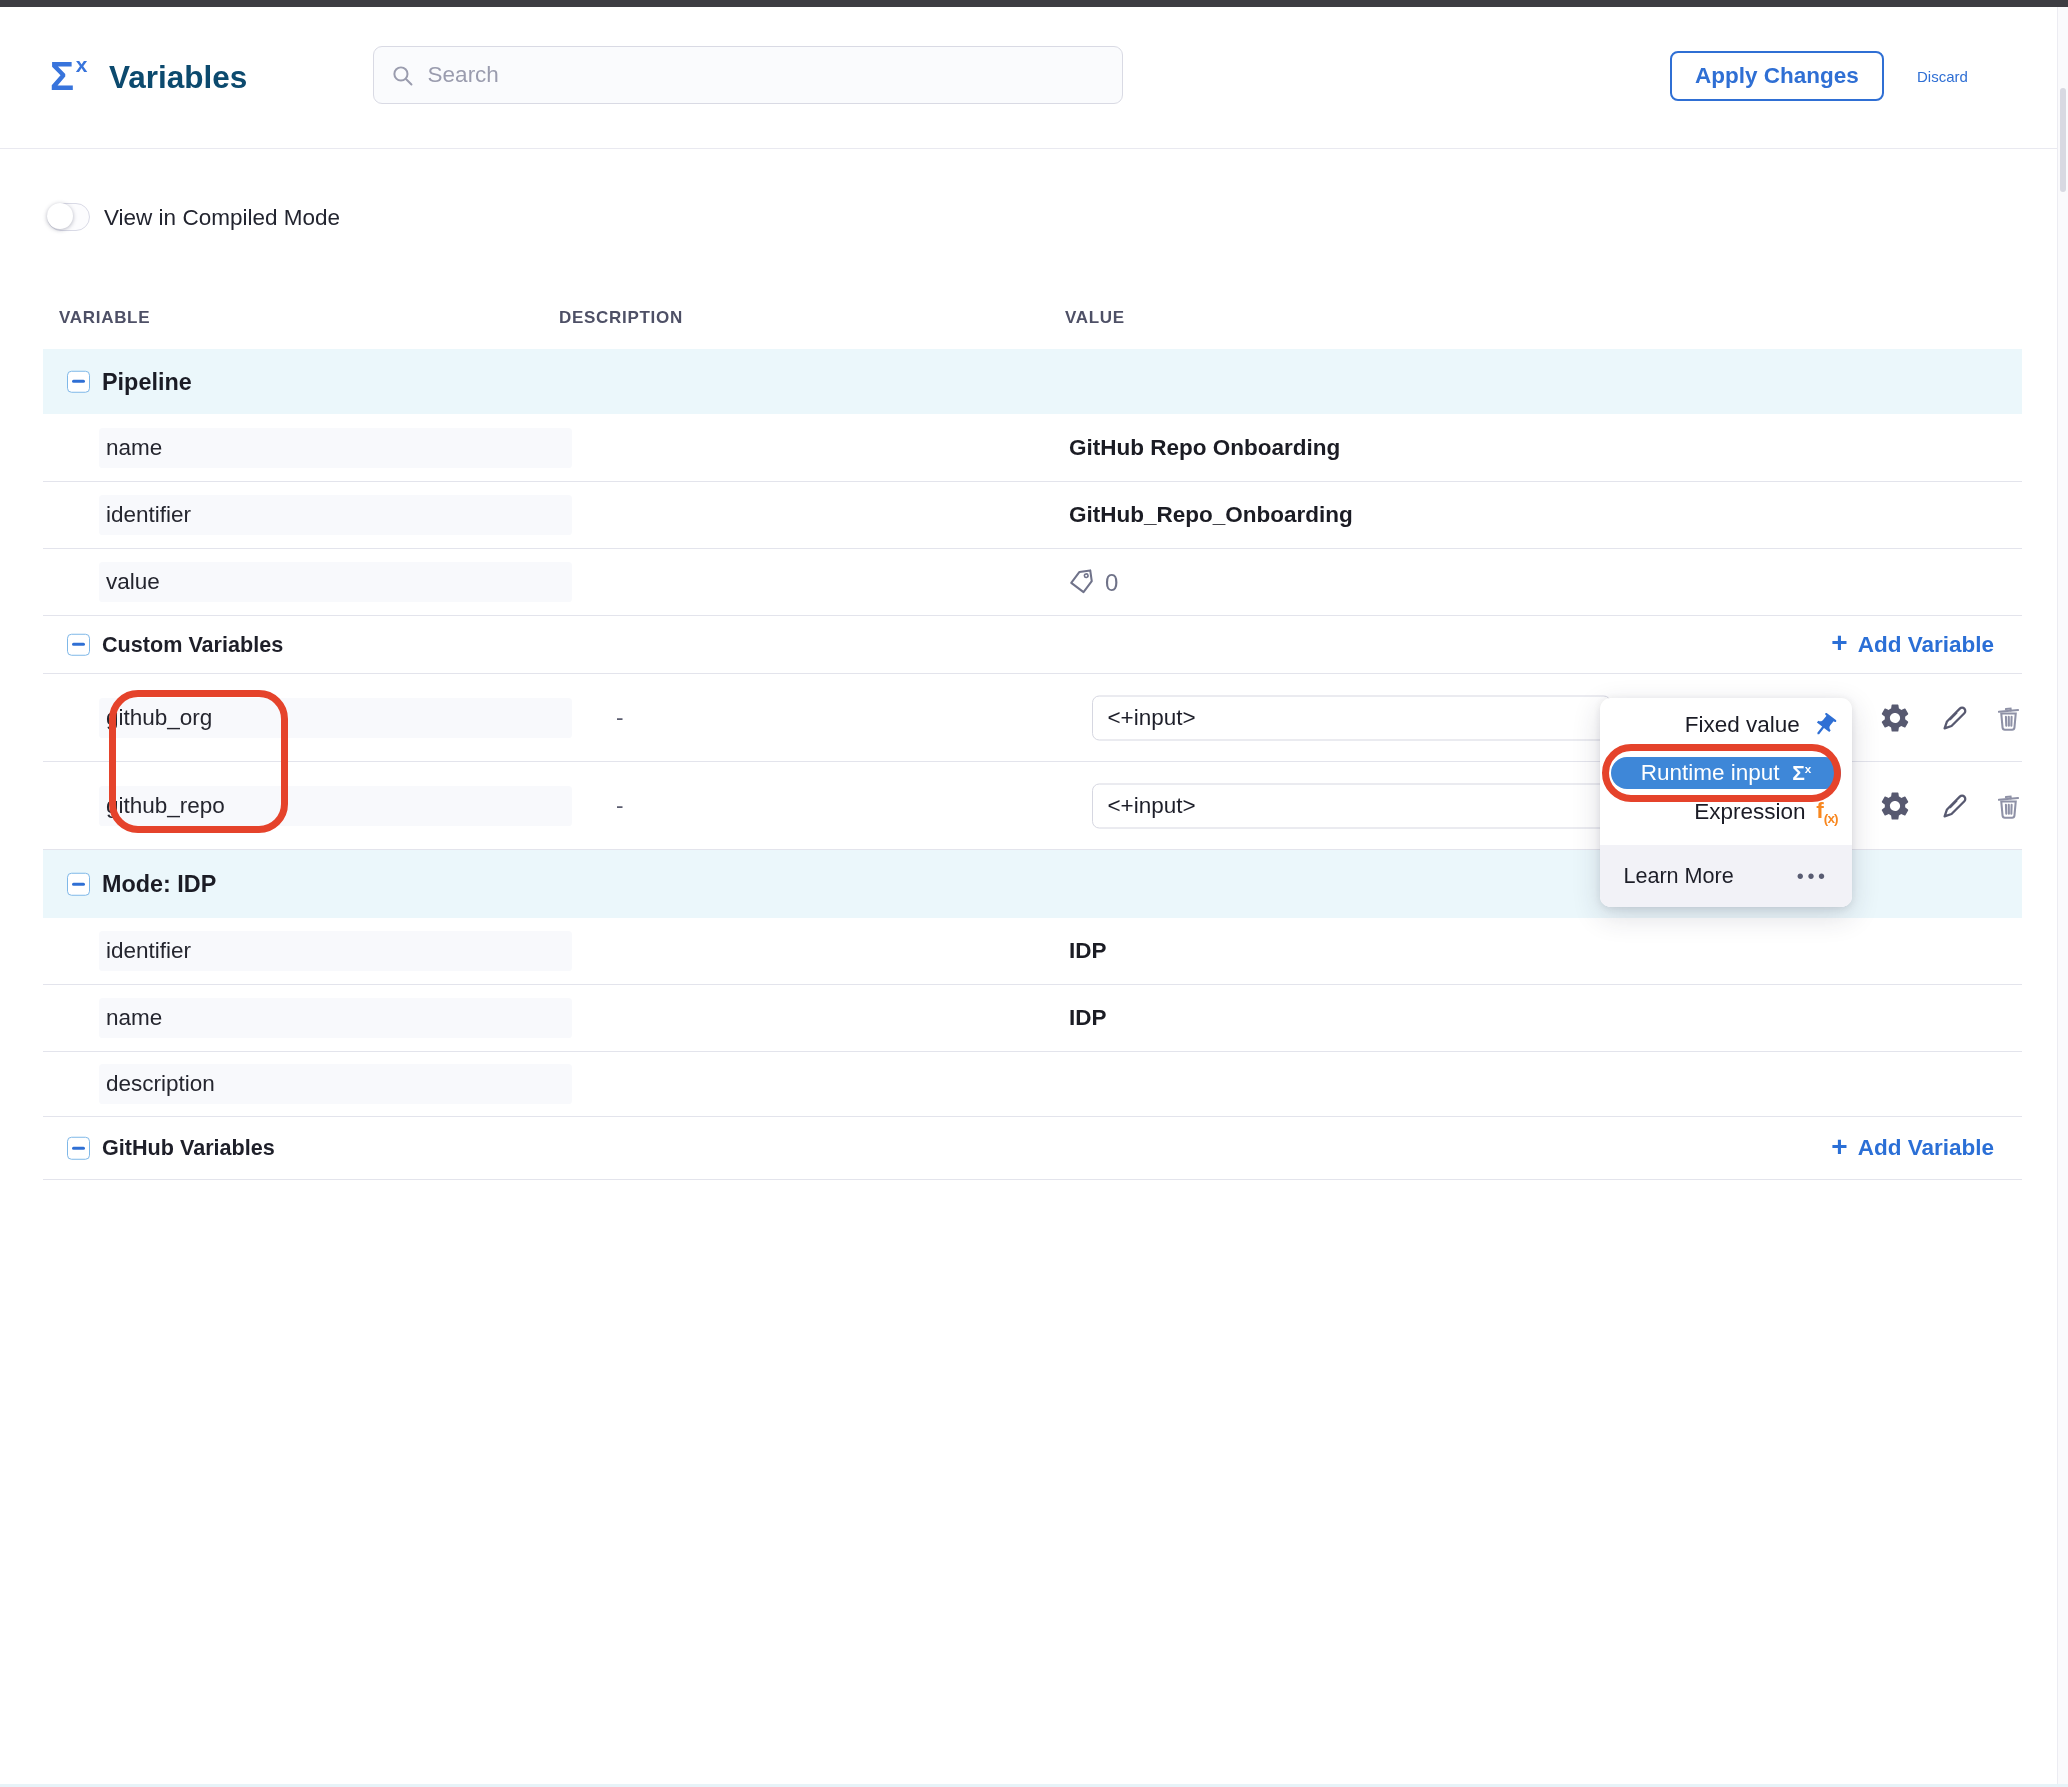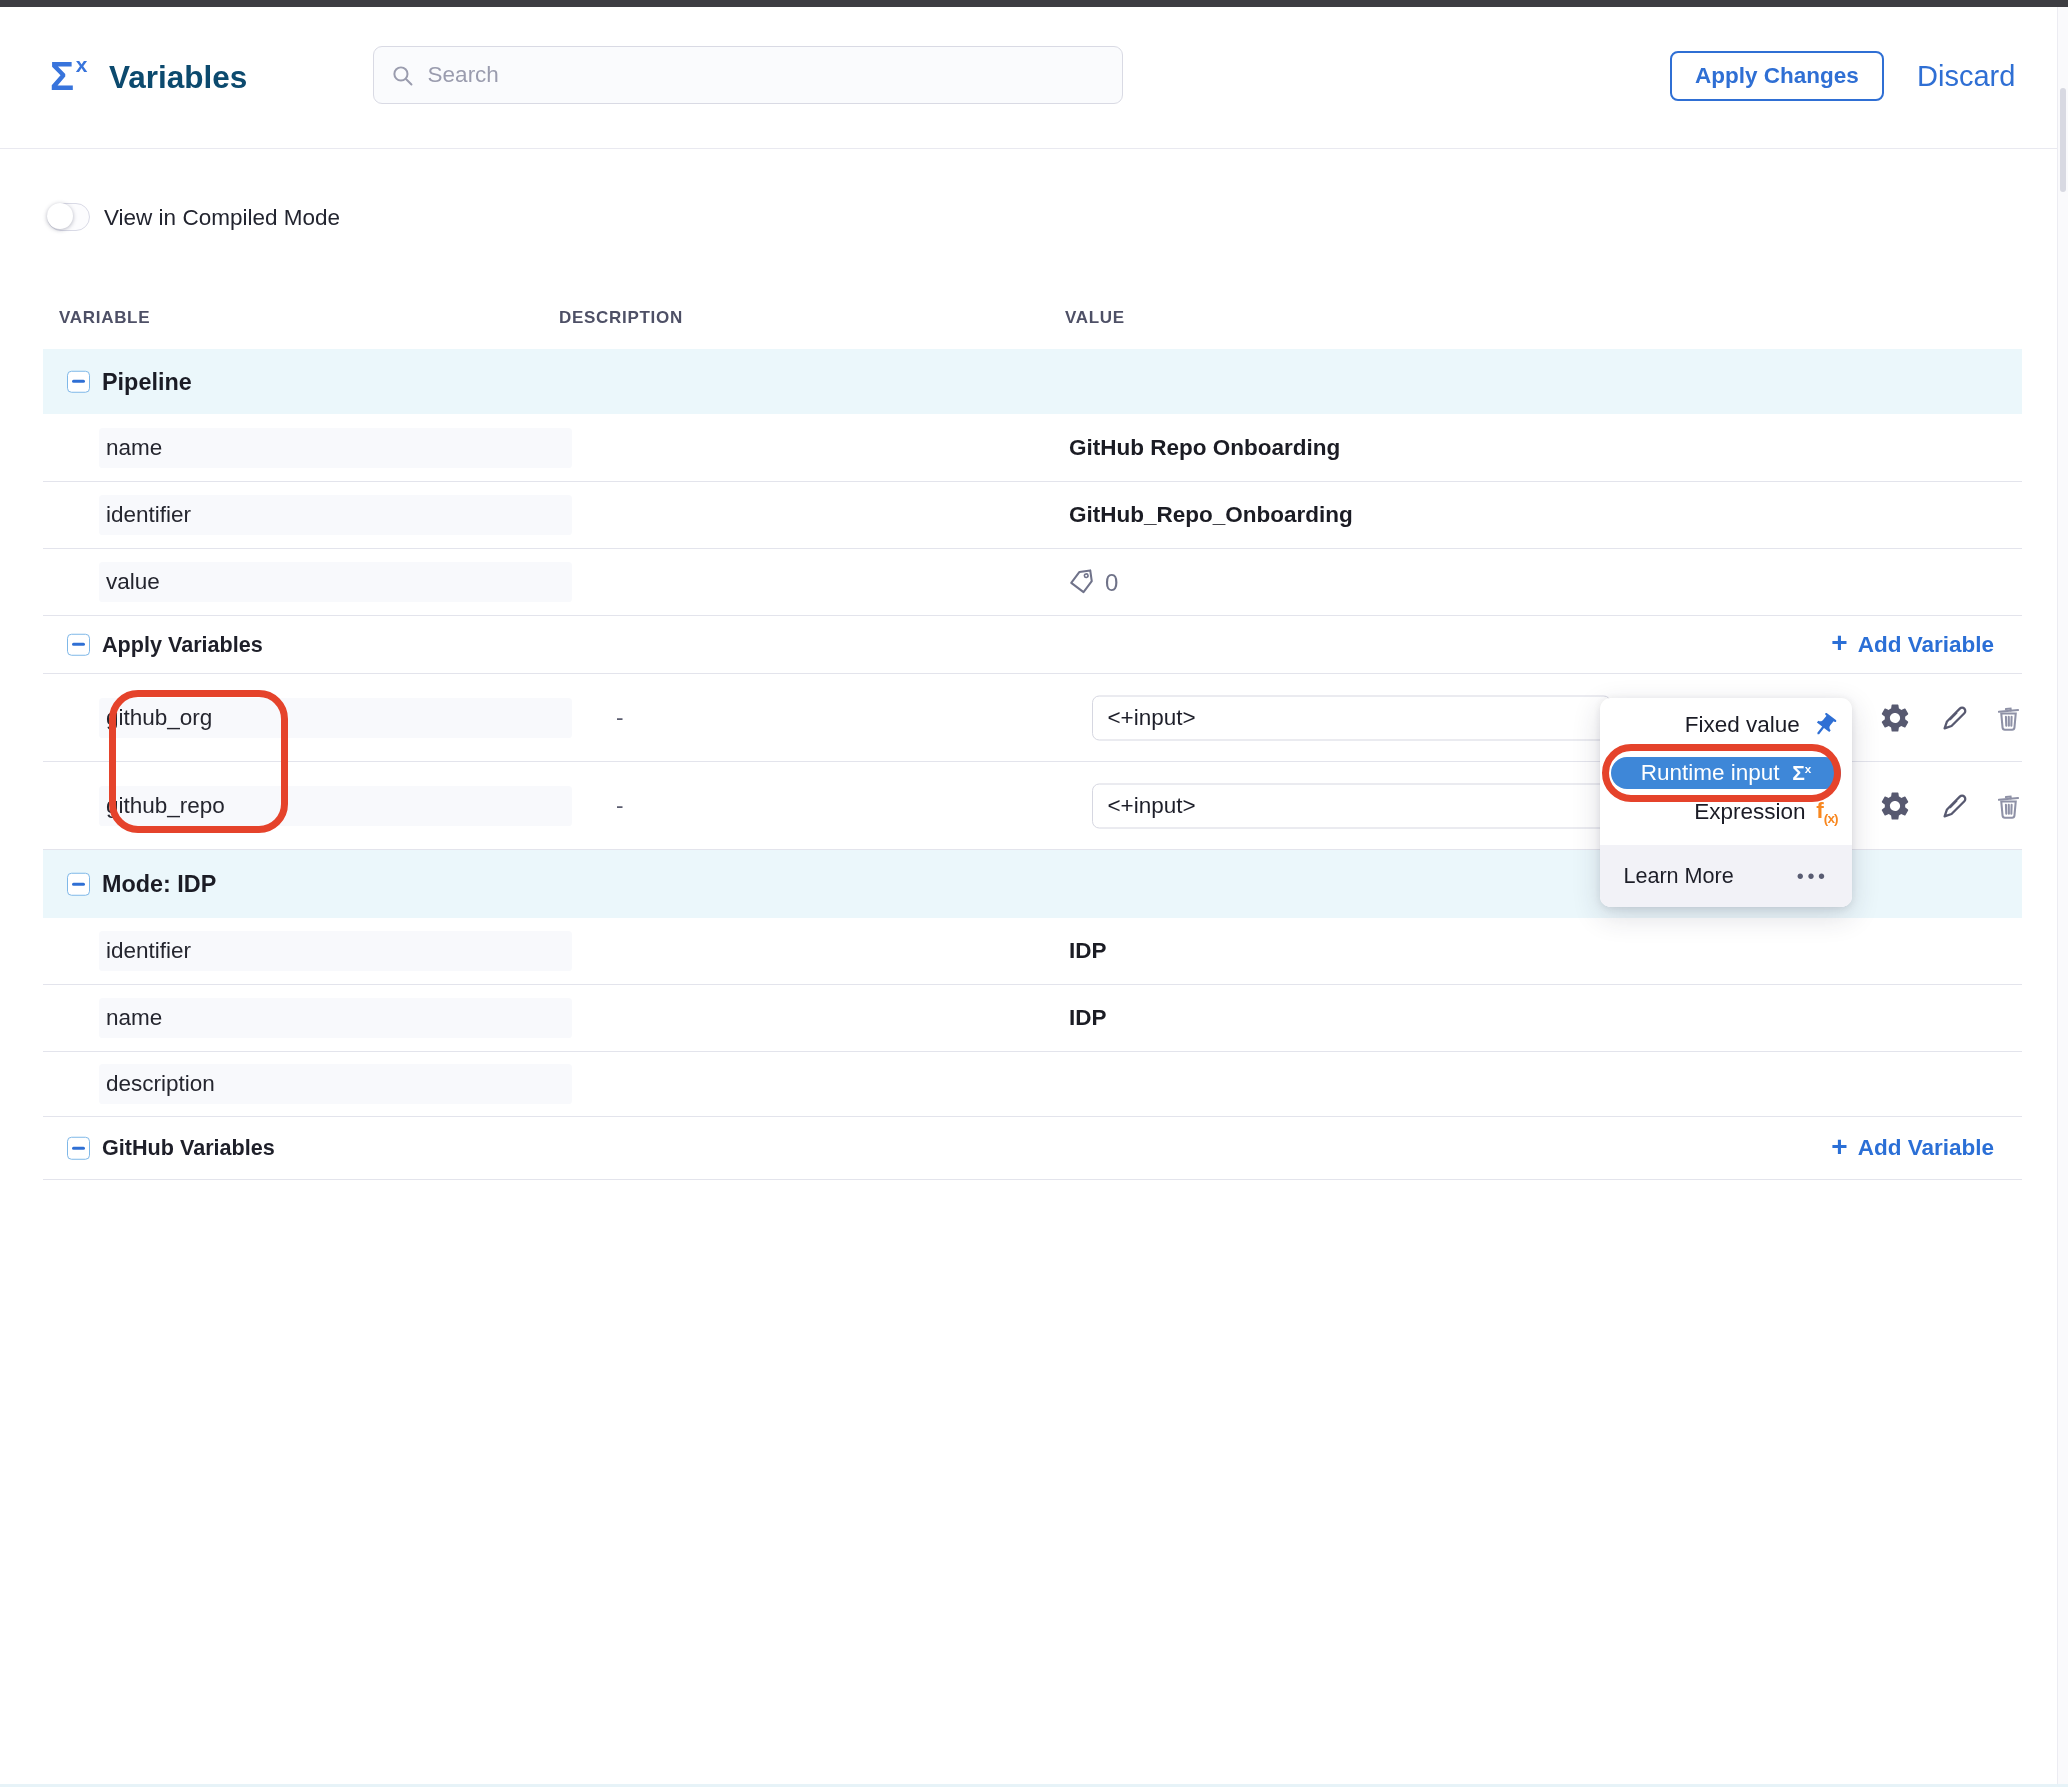--- a/index.html
+++ b/index.html
@@ -21,21 +21,21 @@
                 display:flex; align-items:center; padding:0 16px; gap:12.6px; }
   .search-box input { border:none; outline:none; background:transparent; width:100%;
                       font-size:22.5px; color:#33354a; font-family:inherit; }
   .search-box input::placeholder { color:#9a9cae; }
 
   .apply-btn { position:absolute; left:1670px; top:44px; width:214px; height:50px;
                border:2.3px solid #2f6fd4; border-radius:8px; background:#fff; color:#2f6fd4;
                font-size:22.5px; font-weight:700; display:flex; align-items:center; justify-content:center;
                cursor:pointer; }
   .discard-btn { position:absolute; left:1917px; top:44px; height:50px; display:flex; align-items:center;
-                 color:#2f6fd4; font-size:29px; font-weight:500; cursor:pointer; }
+                 color:#2f6fd4; font-size:15px; font-weight:500; cursor:pointer; }
 
   
   .compiled-toggle { position:absolute; left:47px; top:203px; width:43px; height:28px;
                      border-radius:15.3px; background:#fcfcfe; border:1.8px solid #d9dae6; cursor:pointer; }
   .toggle-knob { position:absolute; left:-0.9px; top:-0.9px; width:26px; height:26px; border-radius:50%;
                  background:#fff; box-shadow:0 0.9px 4.5px rgba(55,57,84,.38); }
   .toggle-label { position:absolute; left:104px; top:205px; font-size:22.5px; color:#22242f; }
 
   
   .col-head { position:absolute; top:308px; font-size:17px; font-weight:700; color:#4e5066;
@@ -189,21 +189,21 @@
             </svg>
         </span>
         <span class="tags-count">0</span>
       </div>
     </div>
 
     <div class="row sep h64">
       <div class="collapse-box">
           <div class="minus-bar"></div>
         </div>
-      <div class="subsection-title">Apply Variables</div>
+      <div class="subsection-title">Custom Variables</div>
       <div class="add-variable">
         <span class="plus-glyph">+</span>
         <span>Add Variable</span>
       </div>
     </div>
 
     <div class="row sep h98">
       <div class="label-pill"></div>
       <div class="row-label">github_org</div>
       <div class="desc-dash">-</div>

